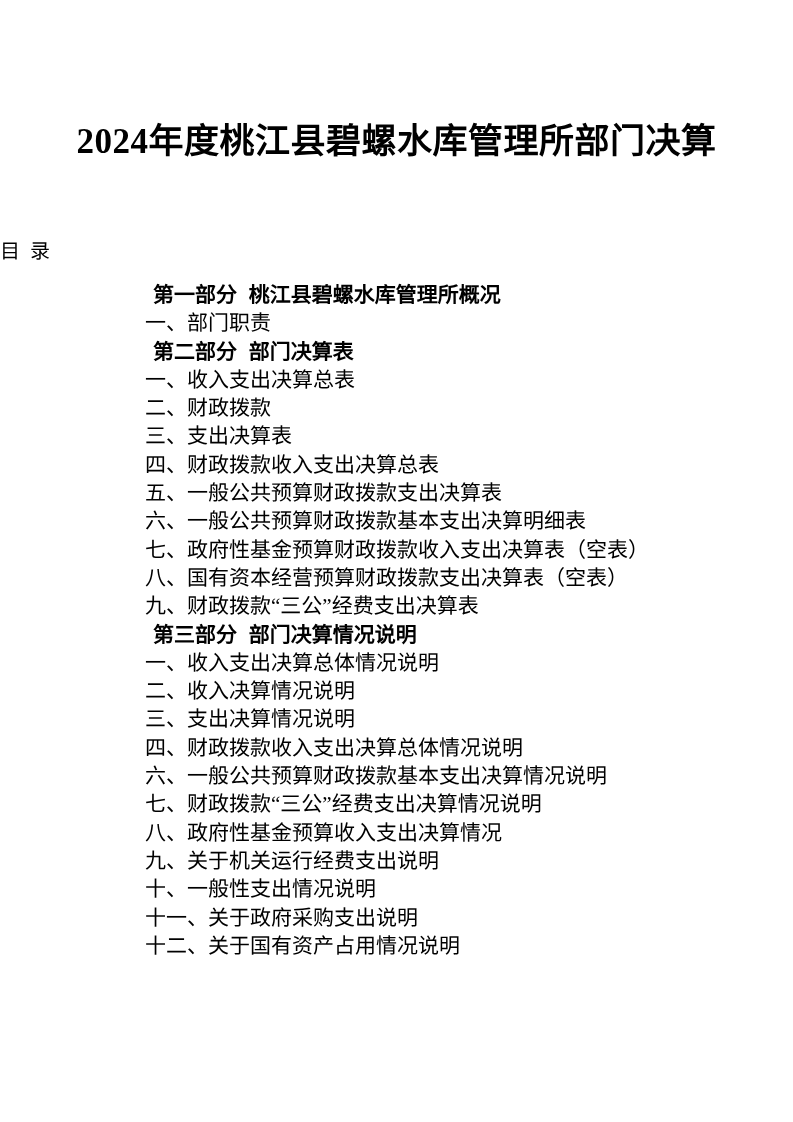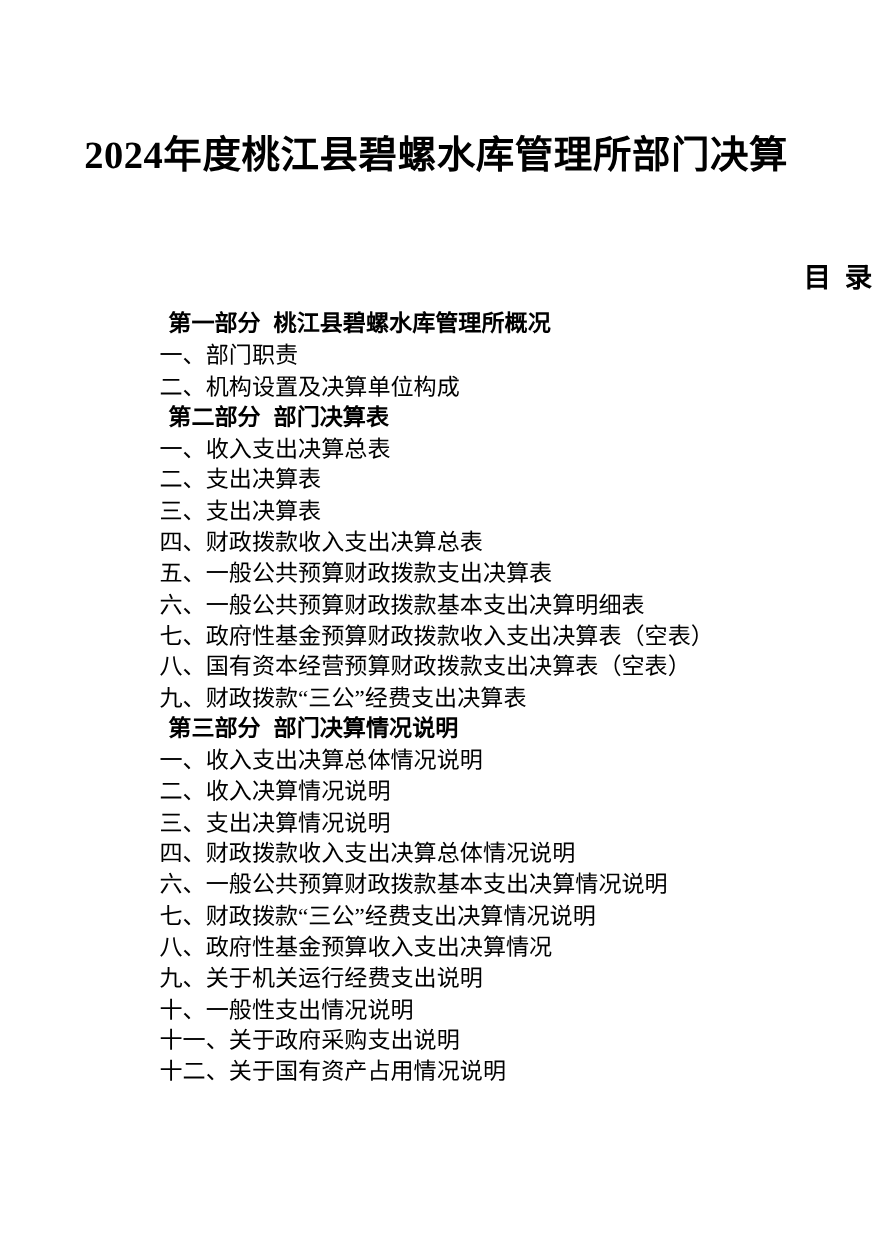--- a/index.html
+++ b/index.html
@@ -28,23 +28,23 @@
     font-weight: bold;
     letter-spacing: 0.5px;
     white-space: pre;
     line-height: 1.2;
   }
   .toc-heading {
     position: absolute;
     top: 239px;
     left: 0;
     width: 100%;
-    text-align: right;
-    font-size: 25px;
-    font-weight: bold;
+    text-align: left;
+    font-size: 20px;
+    font-weight: normal;
     white-space: pre;
     line-height: 1.2;
   }
   .toc {
     position: absolute;
     top: 281px;
     left: 0;
     width: 100%;
   }
   .toc > div {
@@ -68,24 +68,23 @@
 <body>
 
 <div class="page">
   <h1 class="doc-title">2024年度桃江县碧螺水库管理所部门决算</h1>
 
   <div class="toc-heading">目  录</div>
 
   <div class="toc">
       <div class="toc-section-heading">第一部分  桃江县碧螺水库管理所概况</div>
       <div class="toc-item">一、部门职责</div>
-      <div class="toc-item">二、机构设置及决算单位构成</div>
       <div class="toc-section-heading">第二部分  部门决算表</div>
       <div class="toc-item">一、收入支出决算总表</div>
-      <div class="toc-item">二、支出决算表</div>
+      <div class="toc-item">二、财政拨款</div>
       <div class="toc-item">三、支出决算表</div>
       <div class="toc-item">四、财政拨款收入支出决算总表</div>
       <div class="toc-item">五、一般公共预算财政拨款支出决算表</div>
       <div class="toc-item">六、一般公共预算财政拨款基本支出决算明细表</div>
       <div class="toc-item">七、政府性基金预算财政拨款收入支出决算表（空表）</div>
       <div class="toc-item">八、国有资本经营预算财政拨款支出决算表（空表）</div>
       <div class="toc-item">九、财政拨款“三公”经费支出决算表</div>
       <div class="toc-section-heading">第三部分  部门决算情况说明</div>
       <div class="toc-item">一、收入支出决算总体情况说明</div>
       <div class="toc-item">二、收入决算情况说明</div>

